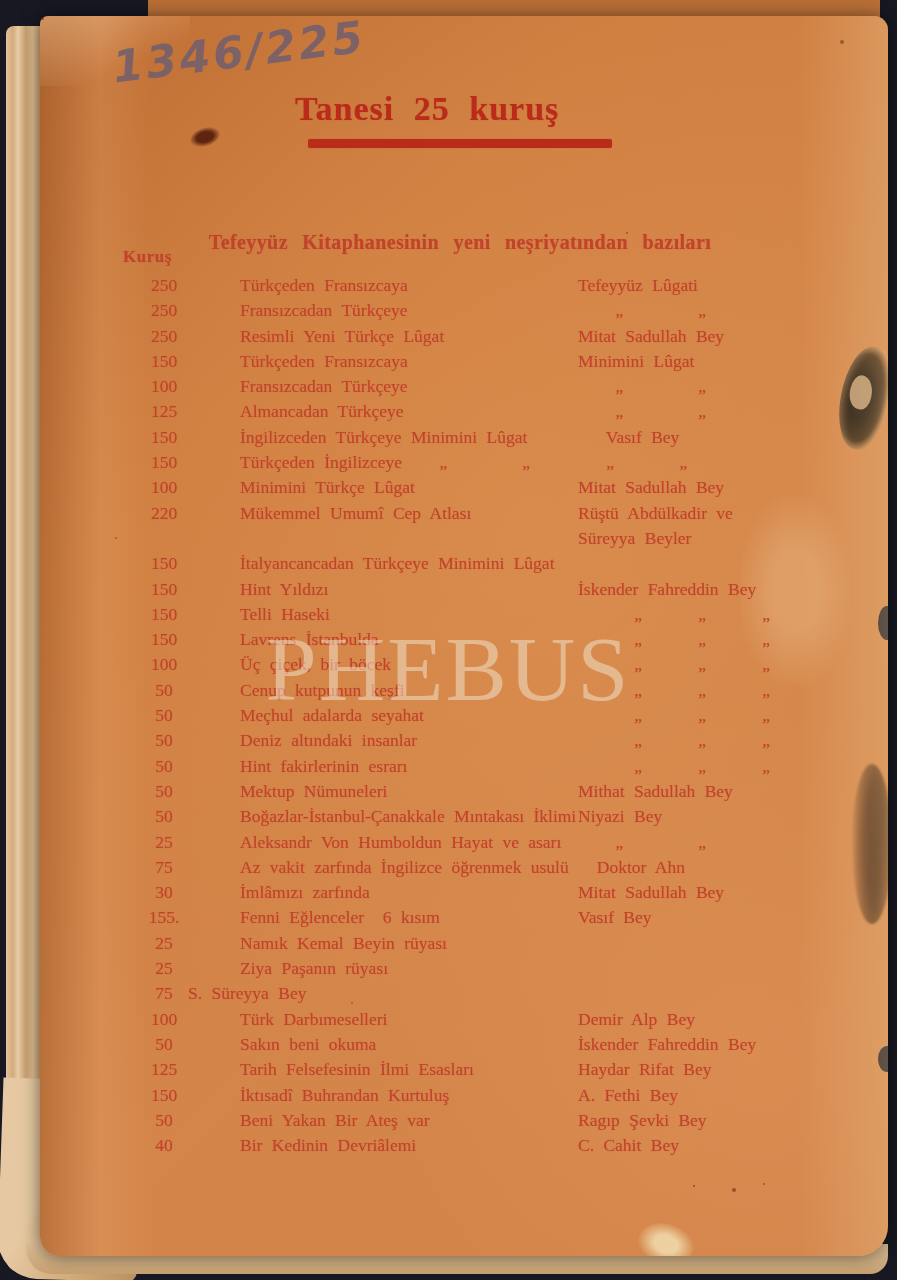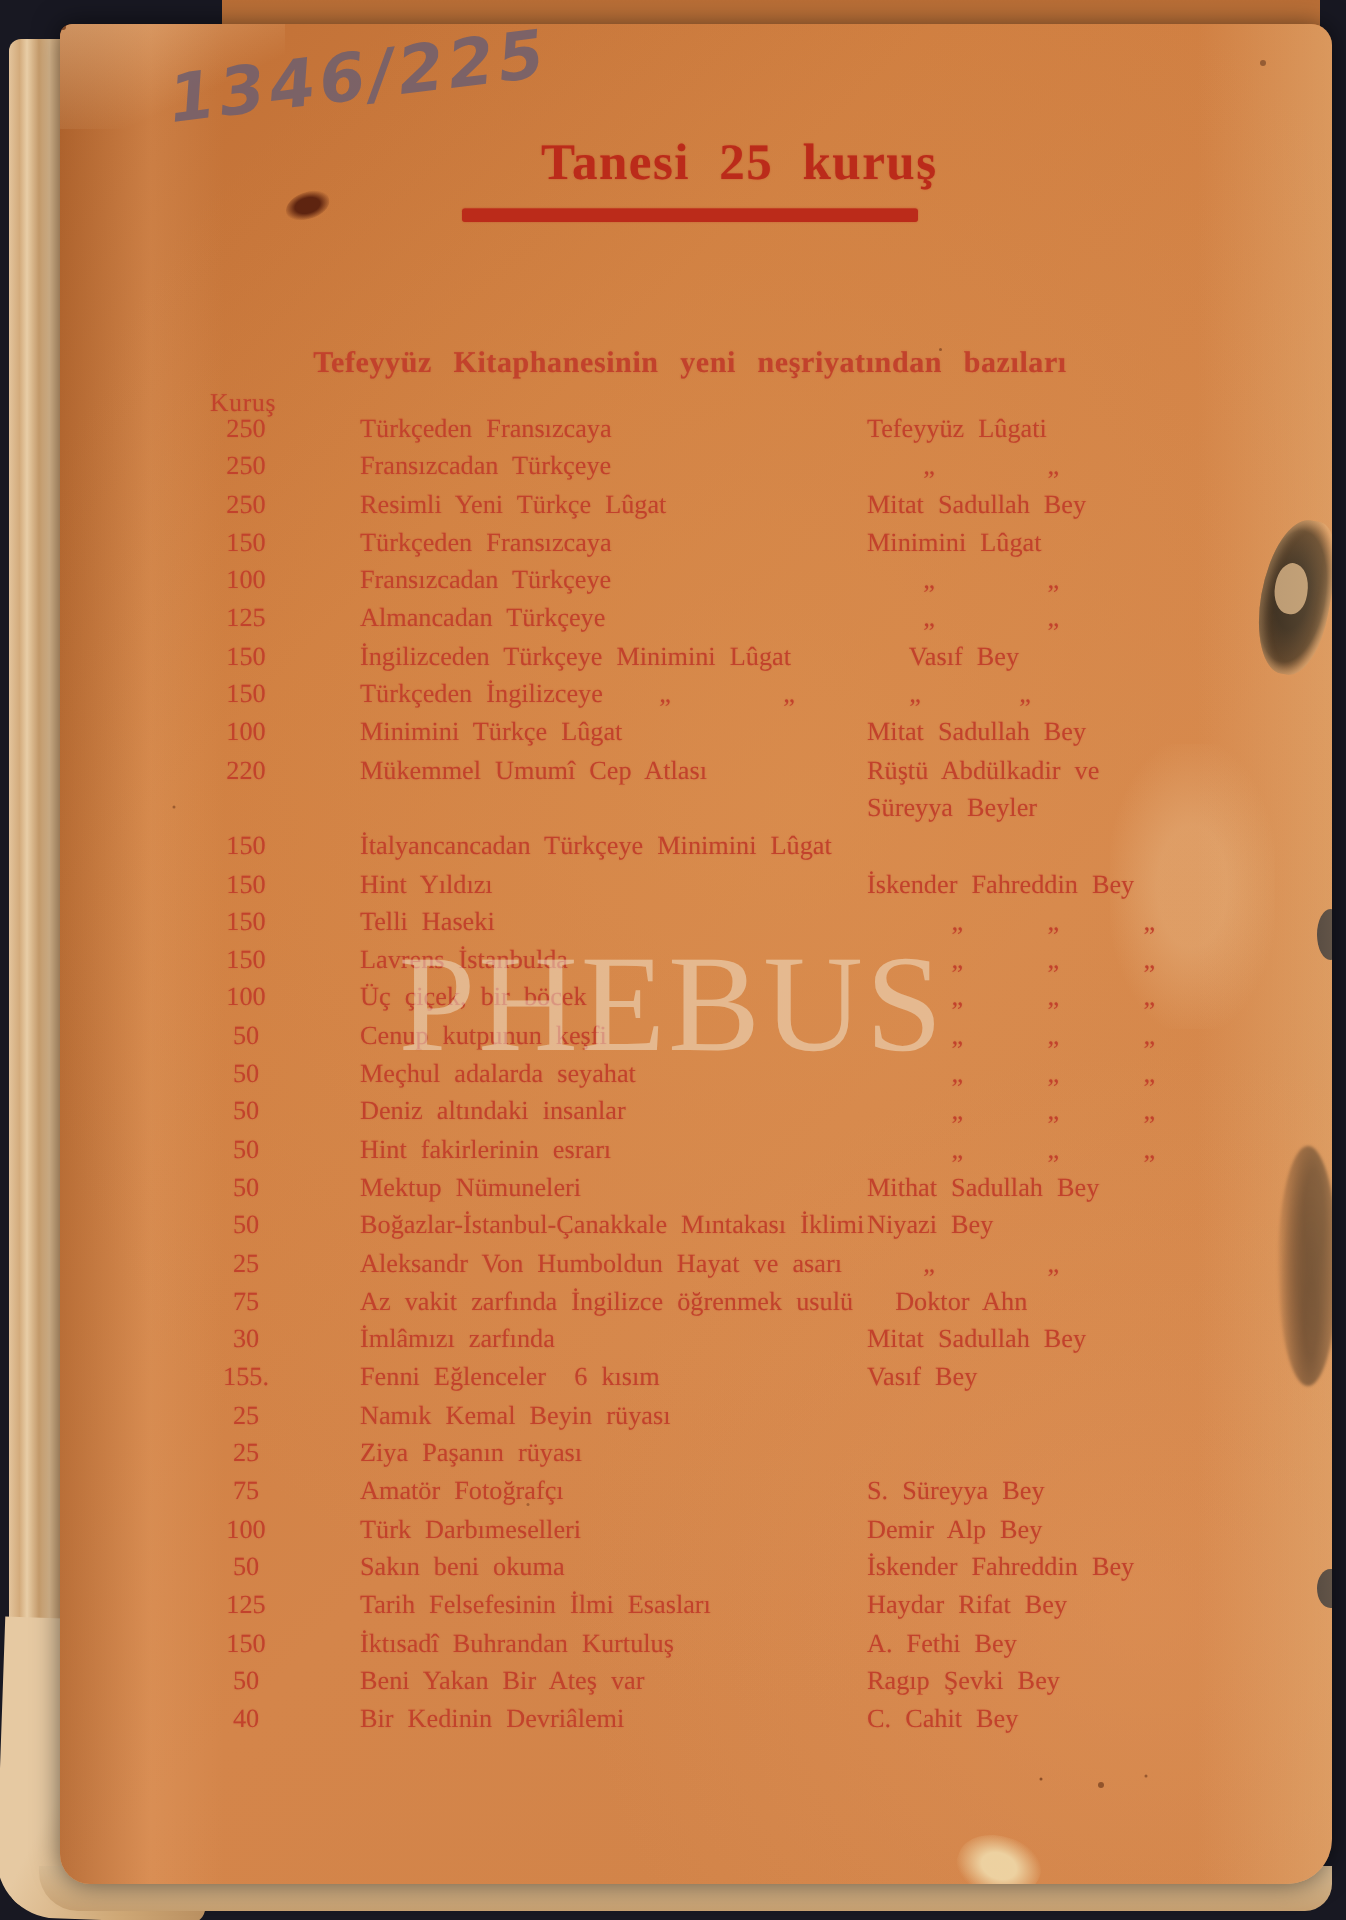--- a/index.html
+++ b/index.html
@@ -73,41 +73,40 @@
   
   .handwriting{
     position:absolute;left:72px;top:10px;
     font-family:"DejaVu Sans",sans-serif;font-style:italic;
     font-size:44px;font-weight:bold;color:var(--pencil);
     transform:rotate(-7deg);letter-spacing:3px;opacity:.85;
   }
   
   .banner{
     position:absolute;left:255px;top:74px;width:330px;
-    text-align:right;color:var(--banner-red);
+    text-align:left;color:var(--banner-red);
     font-size:34px;font-weight:bold;letter-spacing:1px;word-spacing:10px;
     text-shadow:0 0 1px rgba(187,43,26,.55);
   }
   .banner-underline{
     position:absolute;left:268px;top:123px;width:304px;height:9px;
     background:var(--banner-red);border-radius:2px;
     box-shadow:0 0 1px rgba(187,43,26,.6);
   }
   .subtitle{
     position:absolute;left:60px;top:172px;width:720px;
     text-align:center;color:var(--text-red);
     font-size:20px;font-weight:bold;word-spacing:9px;letter-spacing:.4px;
     text-shadow:0 0 1px rgba(194,66,44,.5);
     margin-top:43px;
   }
   .kurus-label{
-    position:absolute;left:100px;top:231px;
-    color:var(--text-red);font-size:17px;font-weight:normal;letter-spacing:.5px;
+    position:absolute;left:83px;top:231px;
+    color:var(--text-red);font-size:17px;font-weight:bold;letter-spacing:.5px;
     text-shadow:0 0 1px rgba(194,66,44,.45);
-    margin-top:12px;
   }
   
   .book-list{
     position:absolute;left:100px;top:257px;width:700px;
     color:var(--text-red);font-size:17.5px;
     text-shadow:0 0 1px rgba(194,66,44,.4);
   }
   .row{
     display:grid;grid-template-columns:48px 390px auto;
     line-height:25.3px;word-spacing:5px;white-space:pre;
@@ -358,21 +357,20 @@
   </div>
 
   <div class="row">
     <span class="price">25</span>
     <span class="title">Ziya Paşanın rüyası</span>
     <span class="author"></span>
   </div>
 
   <div class="row">
     <span class="price">75</span>
-    <span class="title">Amatör Fotoğrafçı</span>
     <span class="author">S. Süreyya Bey</span>
   </div>
 
   <div class="row">
     <span class="price">100</span>
     <span class="title">Türk Darbımeselleri</span>
     <span class="author">Demir Alp Bey</span>
   </div>
 
   <div class="row">

